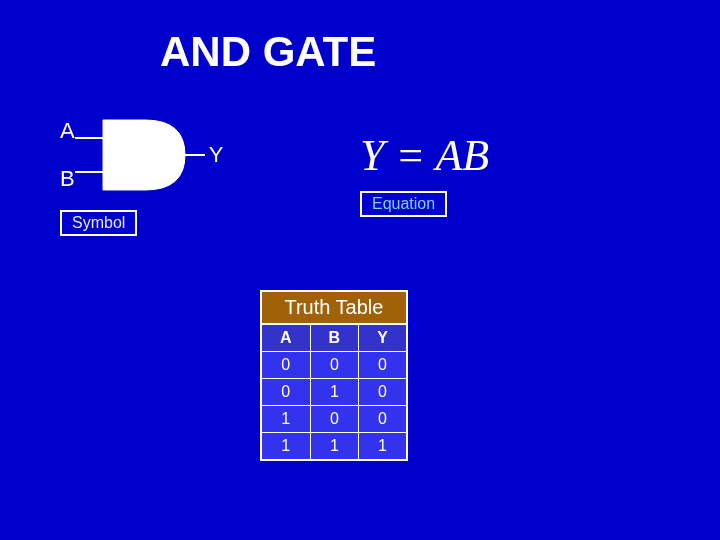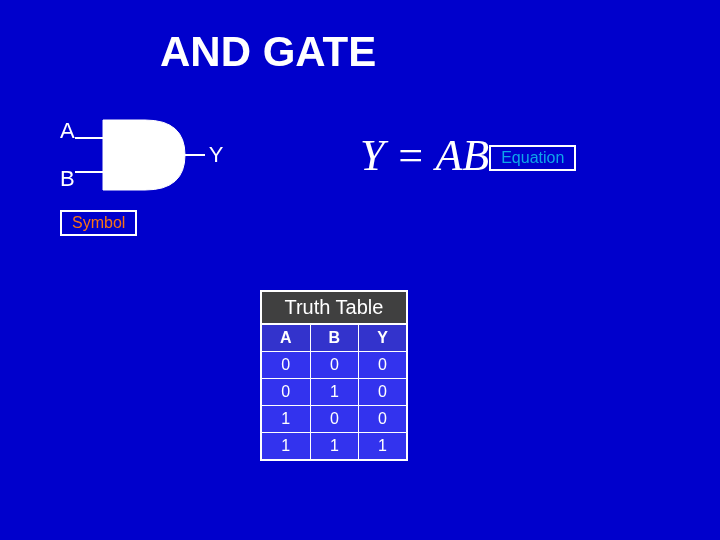--- a/index.html
+++ b/index.html
@@ -53,64 +53,65 @@
       margin-left: 0px;
     }
 
     .output-label {
       color: white;
       font-size: 22px;
       margin-left: 4px;
     }
 
     .symbol-label {
-      color: #f97316;
+      color: #e5e5e5;
       font-size: 16px;
       background: transparent;
       border: 2px solid white;
       padding: 2px 10px;
       margin-top: 10px;
       display: inline-block;
     }
 
     .equation-section {
       position: absolute;
       top: 130px;
       left: 360px;
       display: flex;
-      flex-direction: row;
-      align-items: center;
+      flex-direction: column;
+      align-items: flex-start;
+      gap: 6px;
     }
 
     .equation-formula {
       color: white;
       font-size: 44px;
       font-style: italic;
       font-family: 'Times New Roman', serif;
       margin-bottom: 4px;
     }
 
     .equation-label {
-      color: #0ea5e9;
+      color: #7dd3fc;
       font-size: 16px;
       border: 2px solid white;
       padding: 2px 10px;
       display: inline-block;
     }
 
     .truth-table-section {
       position: absolute;
       top: 290px;
       left: 260px;
     }
 
     .truth-table-title {
       color: white;
       font-size: 20px;
-      background-color: #404040;
+      background-color: #a16207;
       padding: 4px 12px;
       border: 2px solid white;
       border-bottom: none;
       display: inline-block;
       width: 100%;
       text-align: center;
     }
 
     .truth-table {
       border-collapse: collapse;

